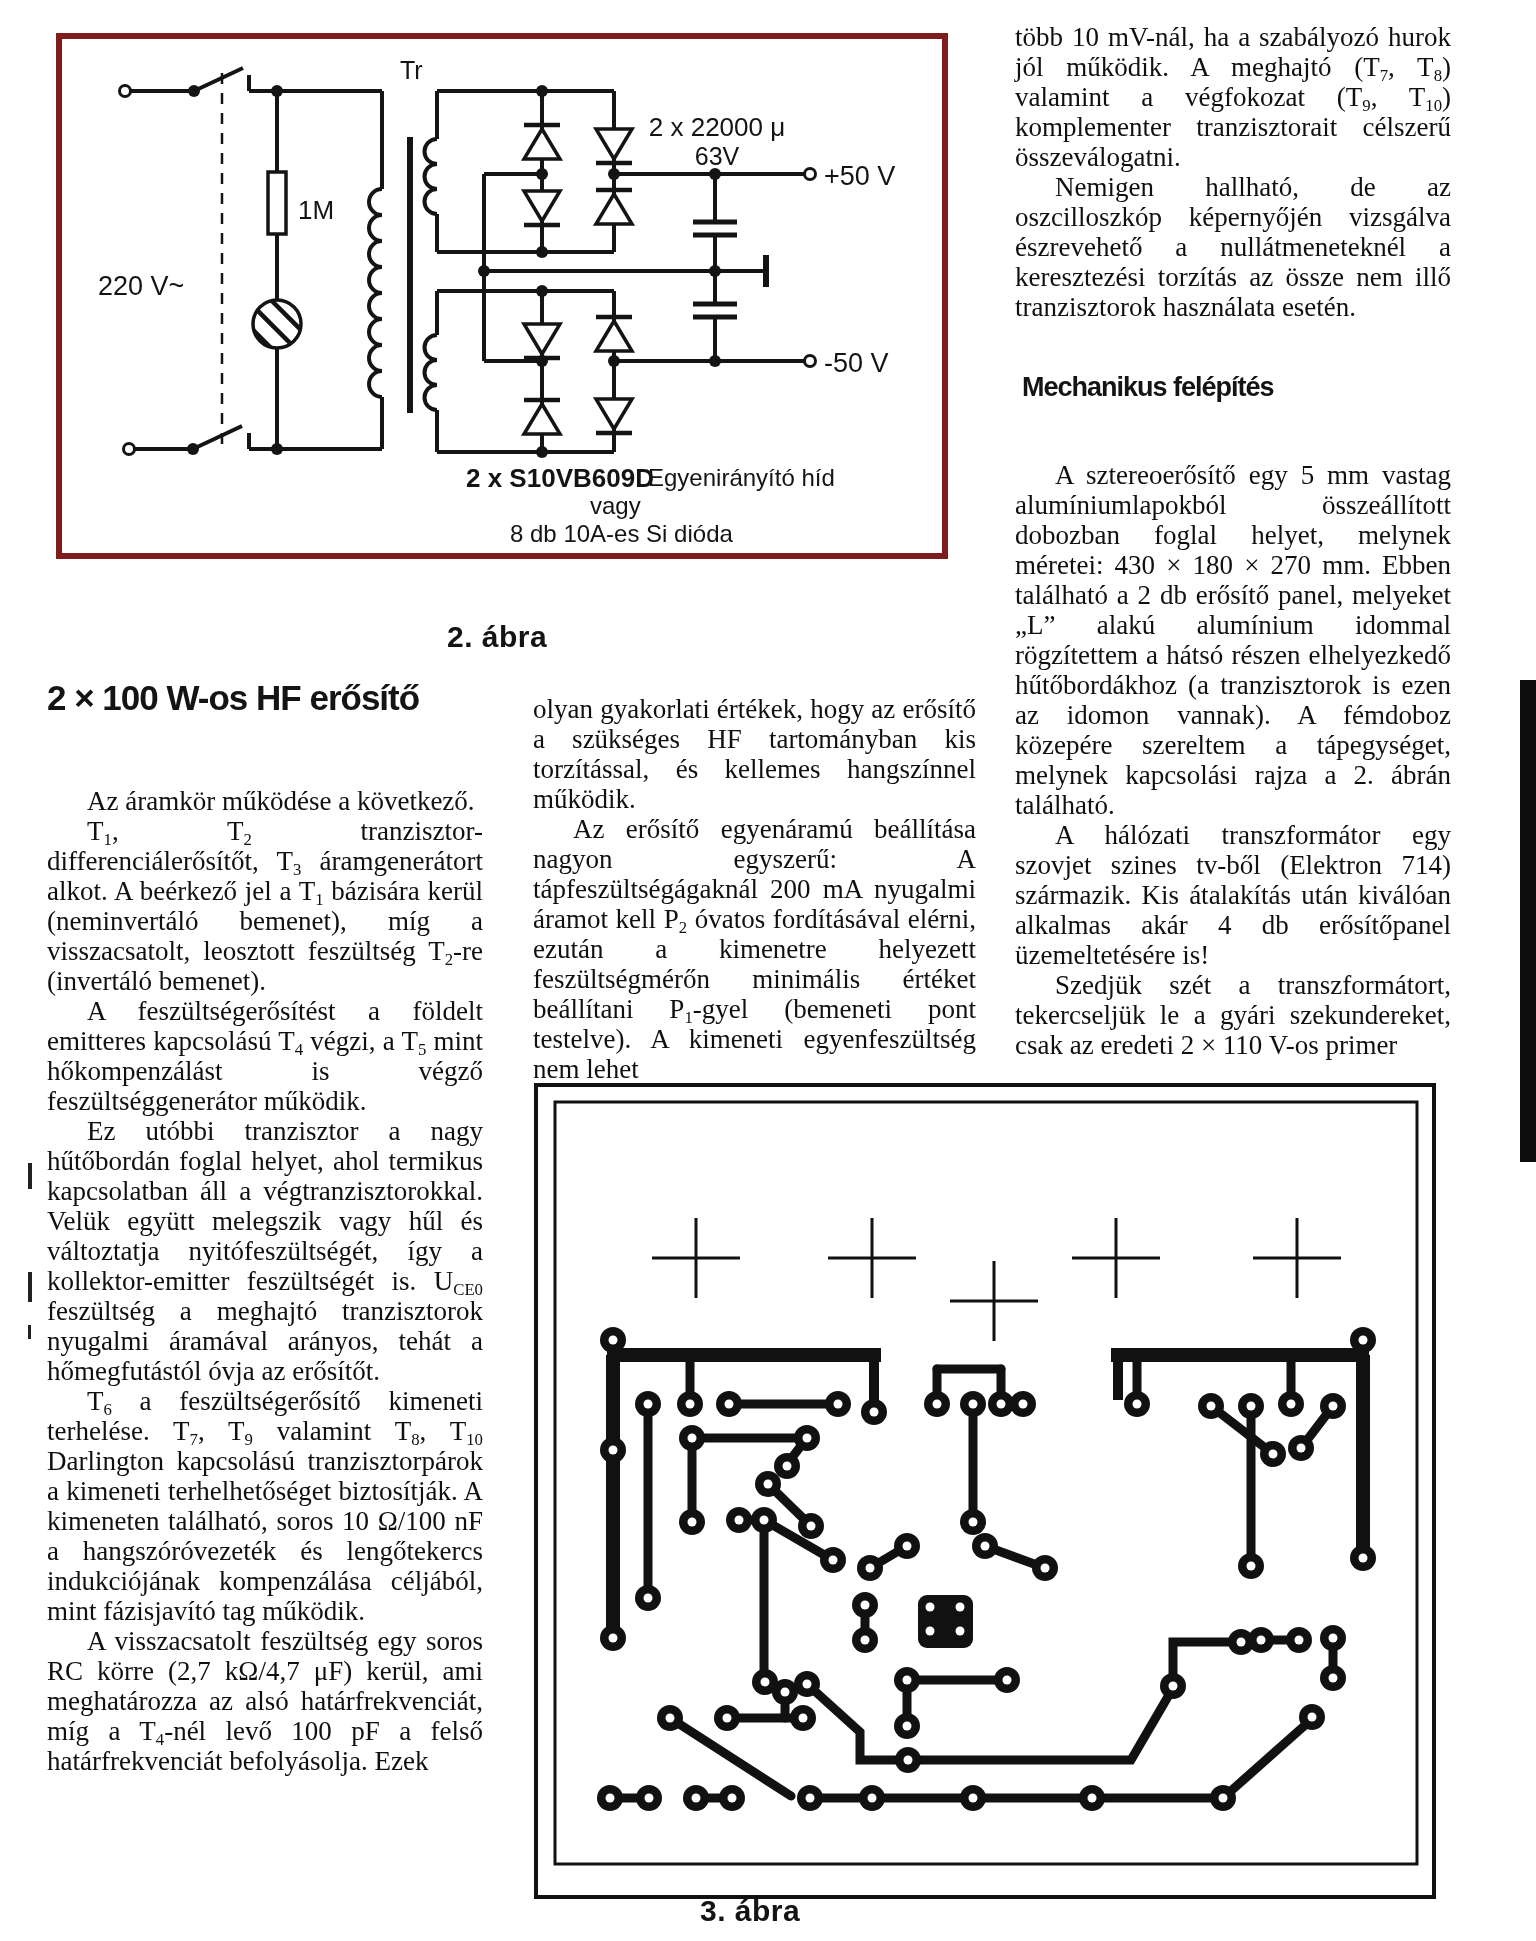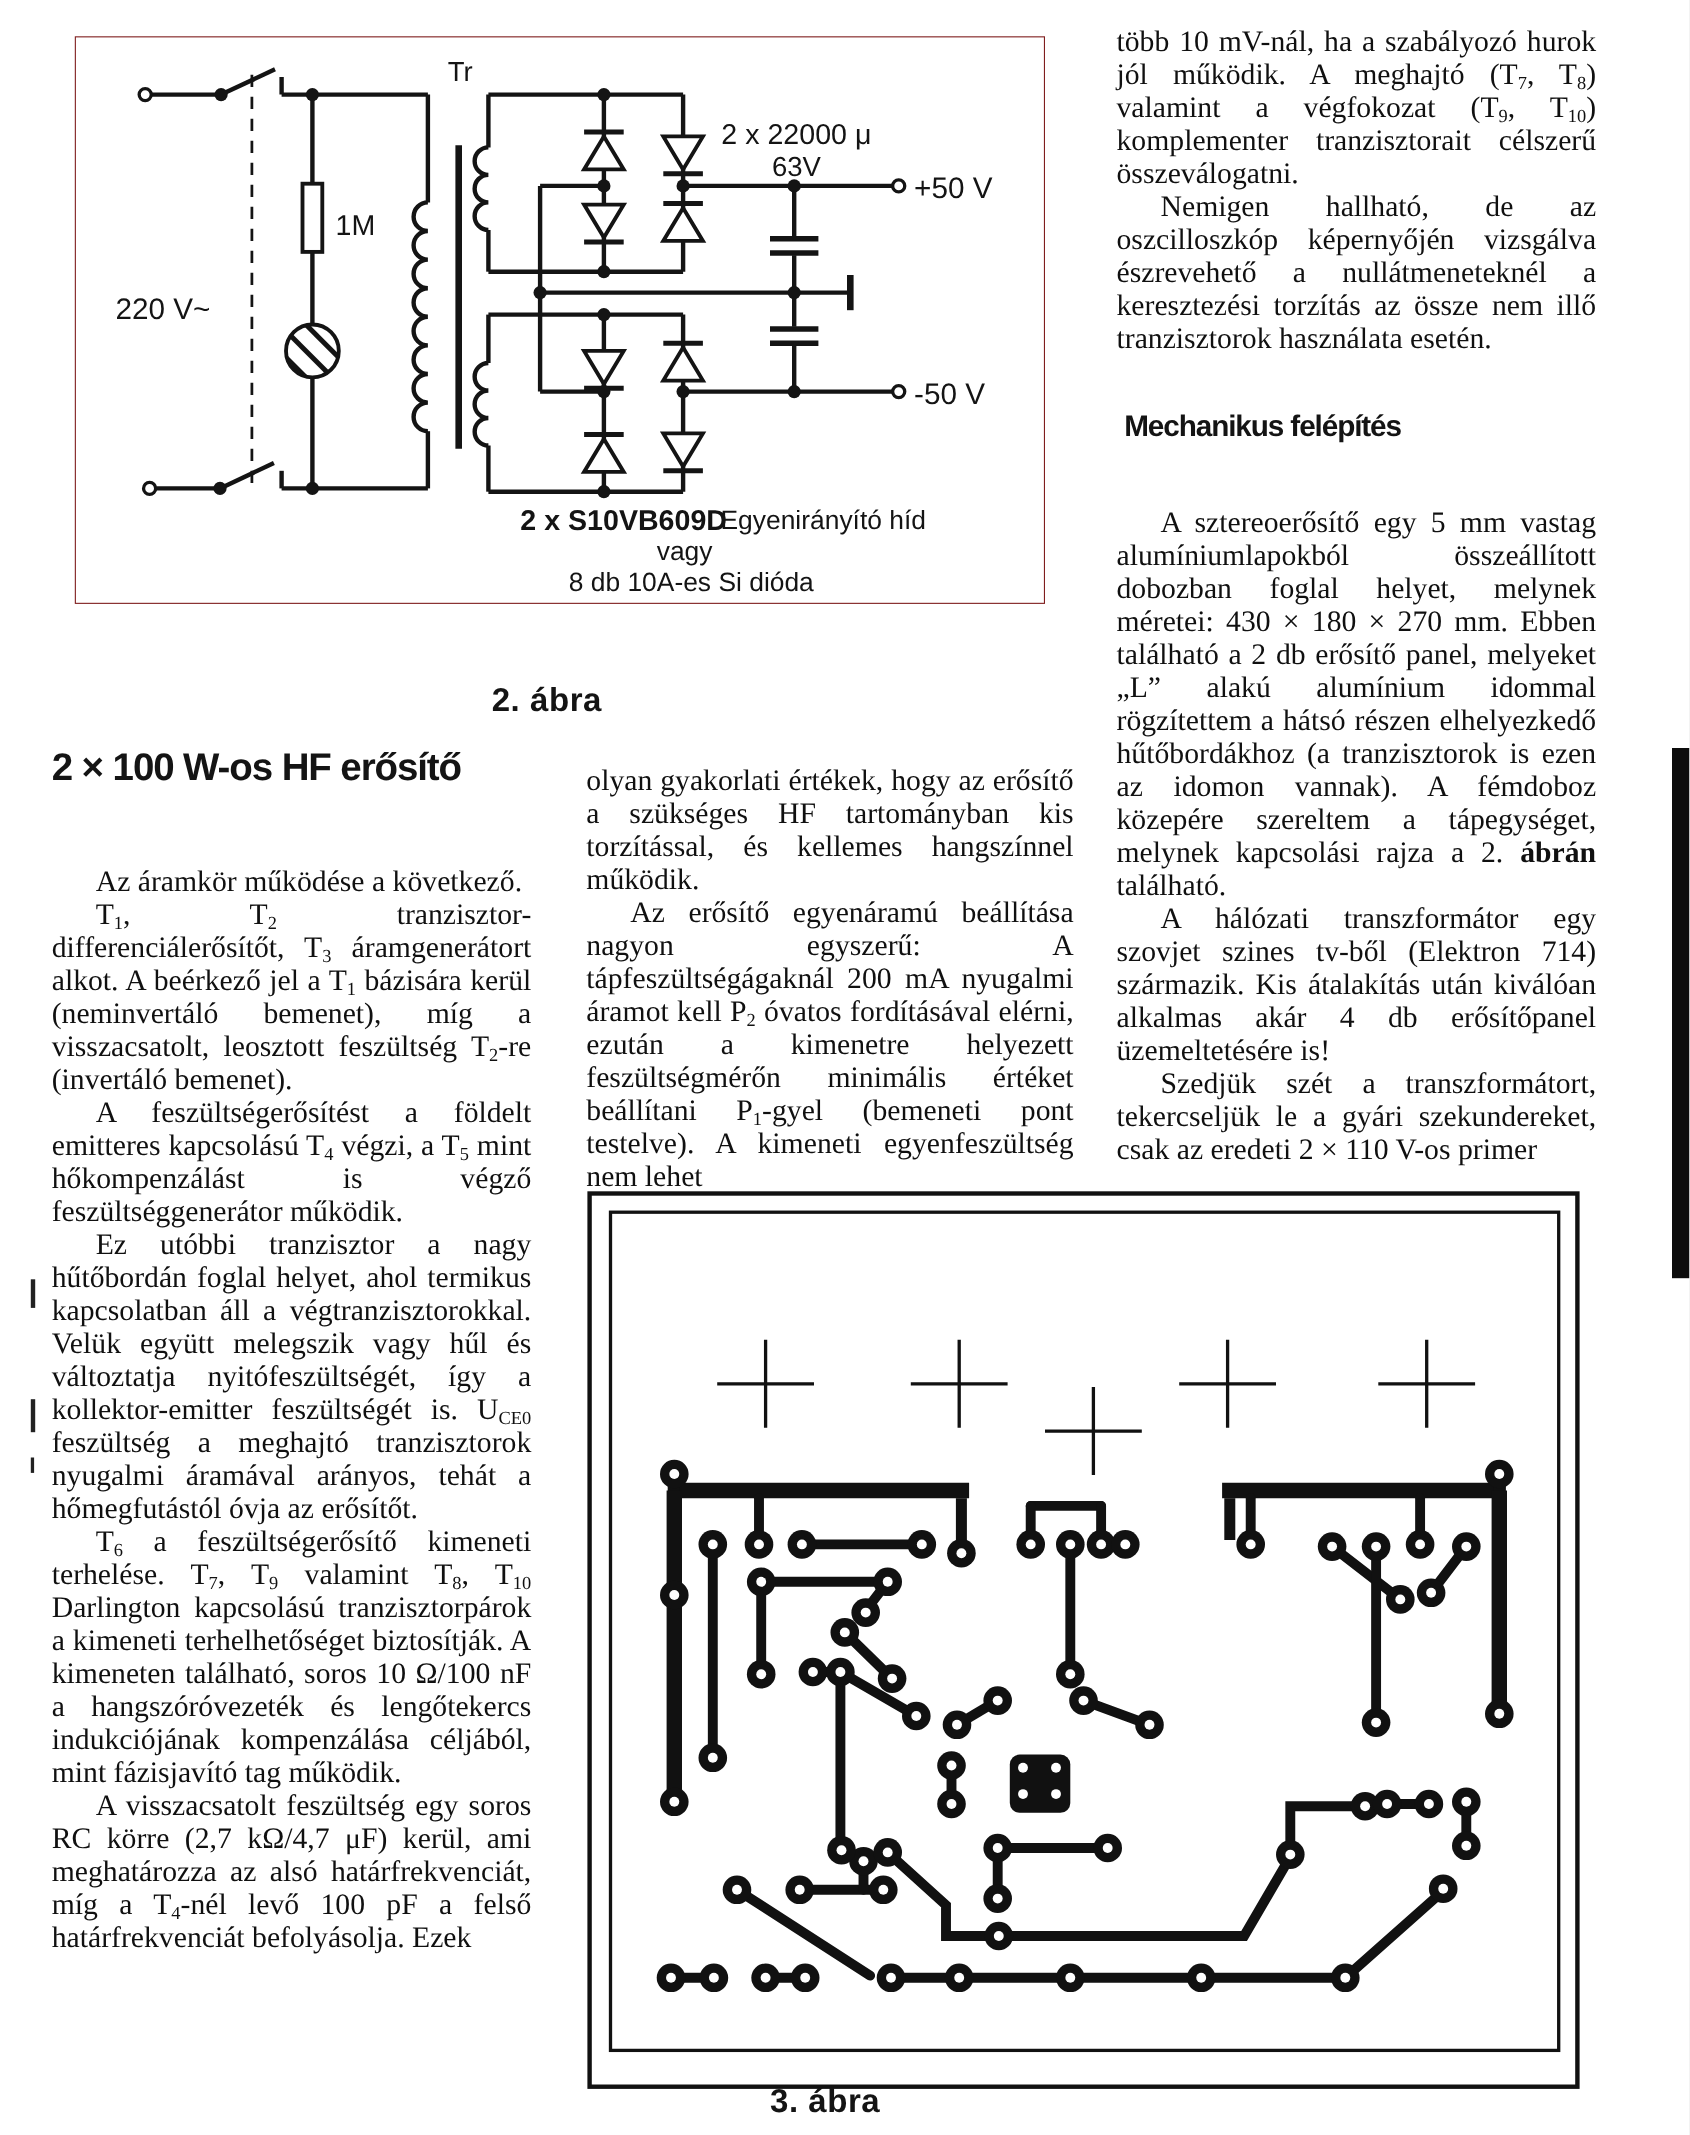--- a/index.html
+++ b/index.html
@@ -2,22 +2,22 @@
 <html lang="hu"><head>
 <meta charset="utf-8">
 <style>
   html,body{margin:0;padding:0;background:#e8e8e8;}
   .page{
     position:relative;width:1536px;height:1941px;background:#ffffff;
     font-family:"Liberation Serif",serif;color:#101010;overflow:hidden;
   }
   
   .fig2-box{
-    position:absolute;left:68px;top:33px;width:880px;height:514px;
-    border:1px solid #7f1d1d;background:#fff;text-decoration:underline;
+    position:absolute;left:56px;top:33px;width:880px;height:514px;
+    border:6px solid #7f1d1d;background:#fff;text-decoration:underline;
   }
   .fig2-box svg{position:absolute;left:0;top:0;}
   .slabel{font-family:"Liberation Sans",sans-serif;fill:#141414;}
   .fig-caption{
     position:absolute;font-family:"Liberation Sans",sans-serif;
     font-weight:700;font-size:30px;color:#141414;letter-spacing:0.5px;
   }
   #fig2-caption{left:447px;top:600px;margin-top:20px;}
   #fig3-caption{left:700px;top:1894px;width:200px;}
   
@@ -28,21 +28,21 @@
   #article-title{left:47px;top:678px;font-size:35px;}
   #section-heading{left:1022px;top:372px;font-size:27px;}
   
   .col{
     position:absolute;text-align:justify;font-size:27px;line-height:30px;
     color:#101010;
   }
   .col p{margin:0;}
   .col p.indent{text-indent:40px;}
   .col sub{font-size:0.62em;vertical-align:-0.28em;line-height:0;}
-  .col b{font-weight:700;}
+  .col b{font-weight:400;}
   #col-left{left:47px;top:786px;width:436px;height:1156px;}
   #col-mid{left:533px;top:694px;width:443px;height:375px;}
   #col-right-intro{left:1015px;top:22px;width:436px;}
   #col-right-body{left:1015px;top:460px;width:436px;}
   
   .fig3-box{position:absolute;left:533px;top:1082px;width:904px;height:818px;}
   
   .scan-bar{position:absolute;left:1520px;top:680px;width:16px;height:482px;background:#0c0c0c;}
   .tick{position:absolute;background:#222;}
   .tick.t1{left:28px;top:1163px;width:4px;height:26px;}

